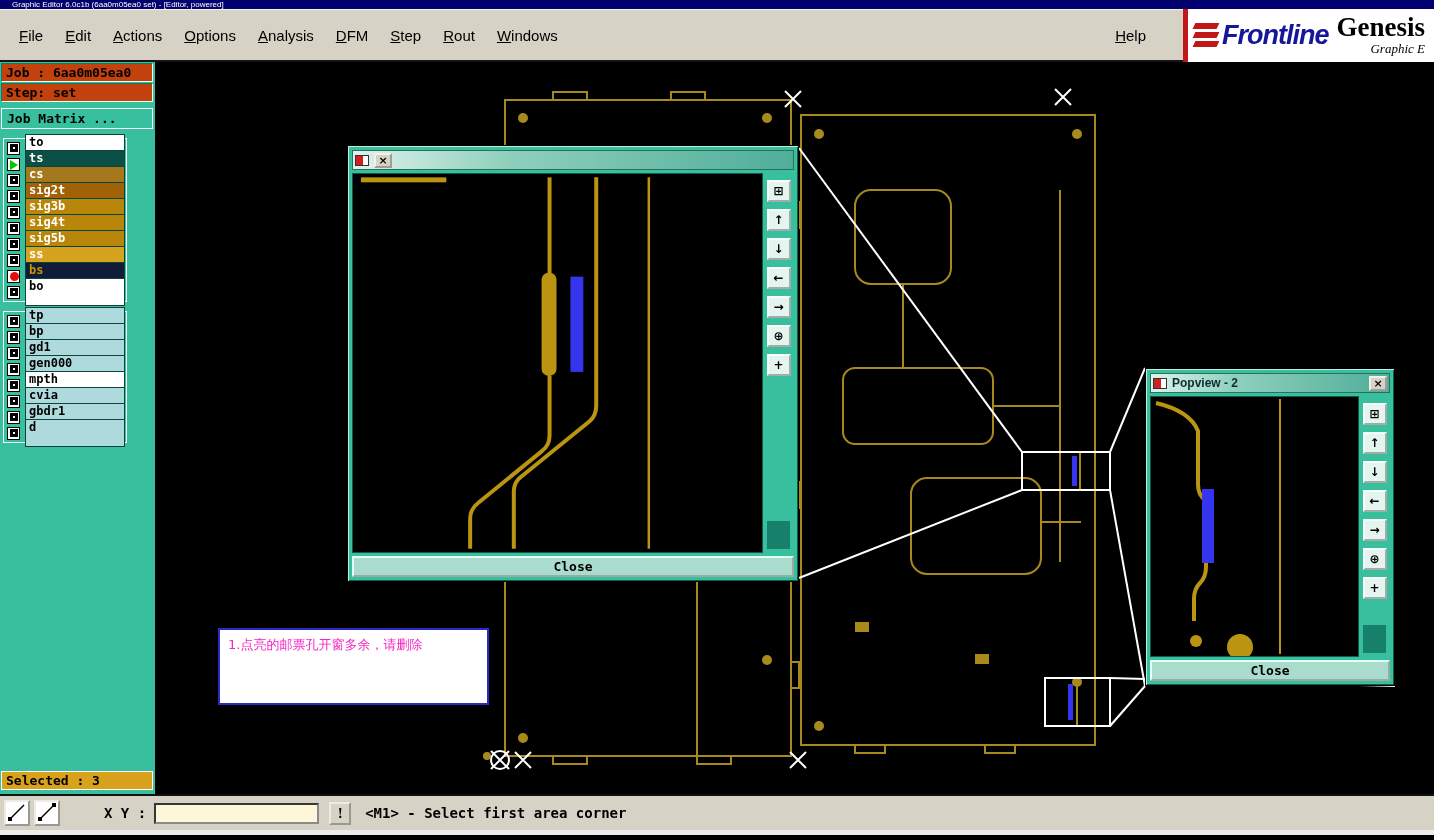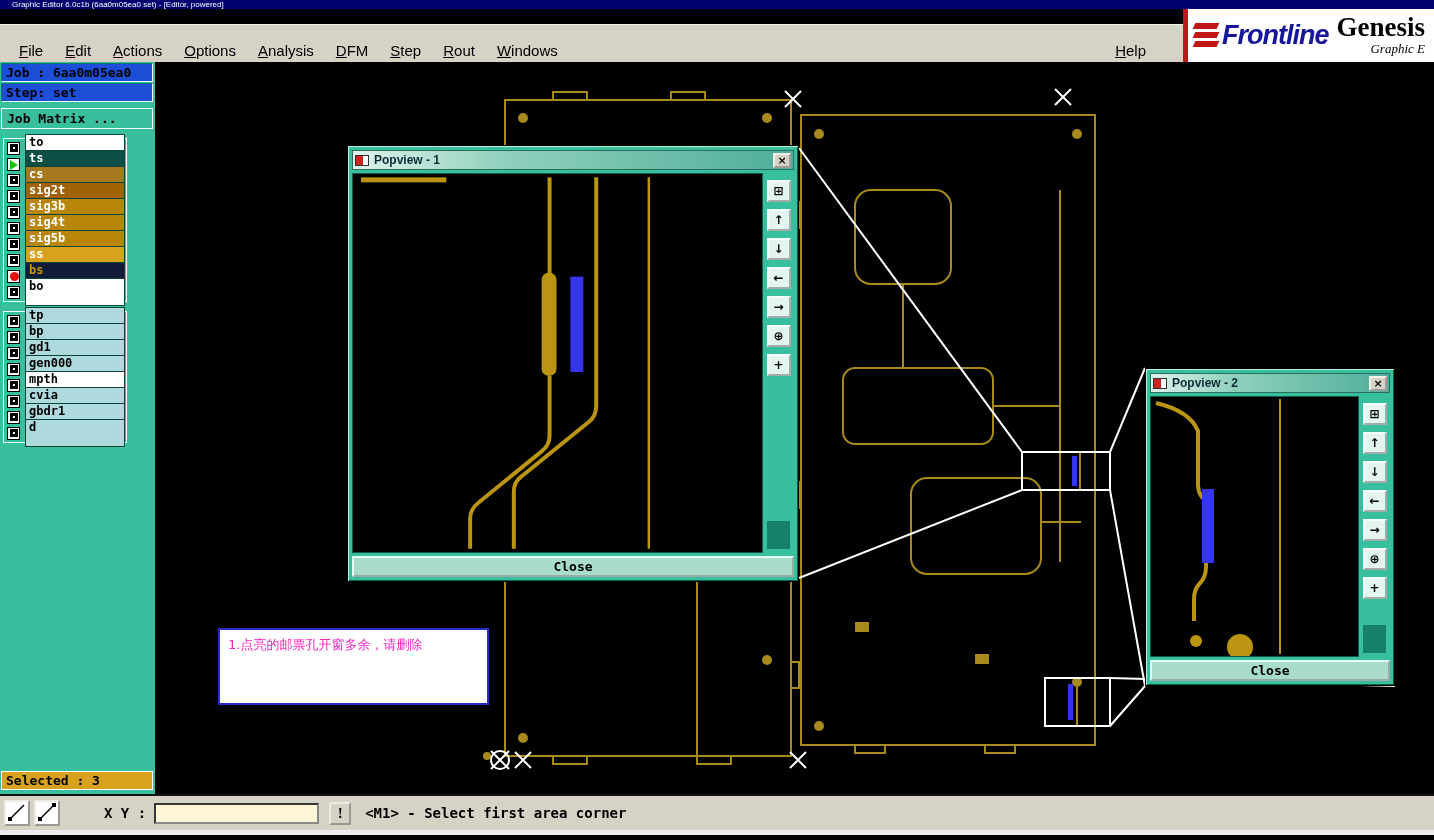--- a/index.html
+++ b/index.html
@@ -5,39 +5,39 @@
   * { box-sizing: border-box; }
   html,body { margin:0; padding:0; }
   body {
     position:relative; width:1434px; height:840px; overflow:hidden;
     background:#000; font-family:"Liberation Sans", sans-serif;
   }
   
   .titlebar { position:absolute; left:0; top:0; width:1434px; height:9px;
     background:#00006e; color:#fff; font:8px "Liberation Sans",sans-serif;
     overflow:hidden; padding-left:12px; }
-  .menubar { position:absolute; left:0; top:24px; width:1183px; height:53px;
+  .menubar { position:absolute; left:0; top:9px; width:1183px; height:53px;
     background:#d6d2c6; border-top:1px solid #f4f2ec; border-bottom:2px solid #141414;
     display:flex; align-items:center; padding-left:8px; }
   .menu-item { display:inline-block; padding:5px 11px; font-size:15px; color:#000; cursor:default; }
   .menu-item::first-letter { text-decoration:underline; }
   .menu-help { margin-left:auto; margin-right:26px; }
   .logo { position:absolute; left:1183px; top:9px; width:251px; height:53px;
     background:#fff; border-left:5px solid #c01818; display:flex; align-items:center; overflow:hidden; }
   .logo-bars { width:26px; height:30px; margin:0 2px 0 6px; position:relative; flex:none; }
   .logo-bars i { position:absolute; left:0; width:24px; height:6px; background:#c01818; transform:skewX(-25deg); }
   .logo-bars i:nth-child(1){top:2px;} .logo-bars i:nth-child(2){top:11px;} .logo-bars i:nth-child(3){top:20px;}
   .logo-brand { font:bold italic 27px "Liberation Sans",sans-serif; color:#16169a; letter-spacing:-1px; }
   .logo-right { margin-left:8px; display:flex; flex-direction:column; align-items:flex-end; }
   .logo-product { font:bold 27px "Liberation Serif",serif; color:#000; line-height:27px; }
   .logo-tagline { font:italic 13px "Liberation Serif",serif; color:#000; }
   
   .sidebar { position:absolute; left:0; top:62px; width:155px; height:732px; background:#38bf9e; }
   .sb-box { margin:1px 2px 0 1px; padding:1px 4px; font:bold 13px "DejaVu Sans Mono",monospace; color:#000;
-    border:1px solid; border-color:#0e7a63 #eafff7 #eafff7 #0e7a63; background:#1d4ed8; }
+    border:1px solid; border-color:#0e7a63 #eafff7 #eafff7 #0e7a63; background:#c2410c; }
   .sb-button { margin:6px 2px 0 1px; padding:2px 5px; font:bold 13px "DejaVu Sans Mono",monospace; color:#000;
     border:1px solid #f2fffb; background:#38bf9e; cursor:default; }
   .layer-box { margin:9px 28px 0 3px; border:1px solid #f2fffb; padding:1px; }
   .layer-row { display:flex; align-items:center; height:16px; }
   .chk { width:13px; height:13px; background:#fff; border:1px solid #000; margin:0 5px 0 2px;
     display:grid; place-items:center; flex:none; }
   .chk-core { width:8px; height:8px; background:#000; display:grid; place-items:center; }
   .chk-core::after { content:""; width:2px; height:2px; background:#fff; }
   .chk-core.arrow { background:transparent; }
   .chk-core.arrow::after { width:0; height:0; background:none;
@@ -302,21 +302,20 @@
   </div>
 </div>
 
 <div class="note">
   <span>1.点亮的邮票孔开窗多余，请删除</span>
 </div>
 
 <div class="pv" style="left:347px; top:145px; width:452px; height:437px;">
   <div class="pv-title">
     <span class="pv-ico"></span>
-    <span class="pv-title-text">Popview - 1</span>
     <button class="pv-x">×</button>
   </div>
   <div class="pv-body" style="height:380px;">
     <div class="pv-canvas">
       <svg width="100%" height="100%" viewBox="0 0 412 378">
         <rect x="8" y="2" width="86" height="5" fill="#bb9512"></rect>
         <g stroke="#bb9512" fill="none">
           <line x1="298" y1="2" x2="298" y2="376" stroke-width="2.5"></line>
           <line x1="198" y1="2" x2="198" y2="100" stroke-width="4"></line>
           <path d="M 198,202 V 262 Q 198,272 190,278 L 126,330 Q 118,336 118,346 V 376" stroke-width="4"></path>

